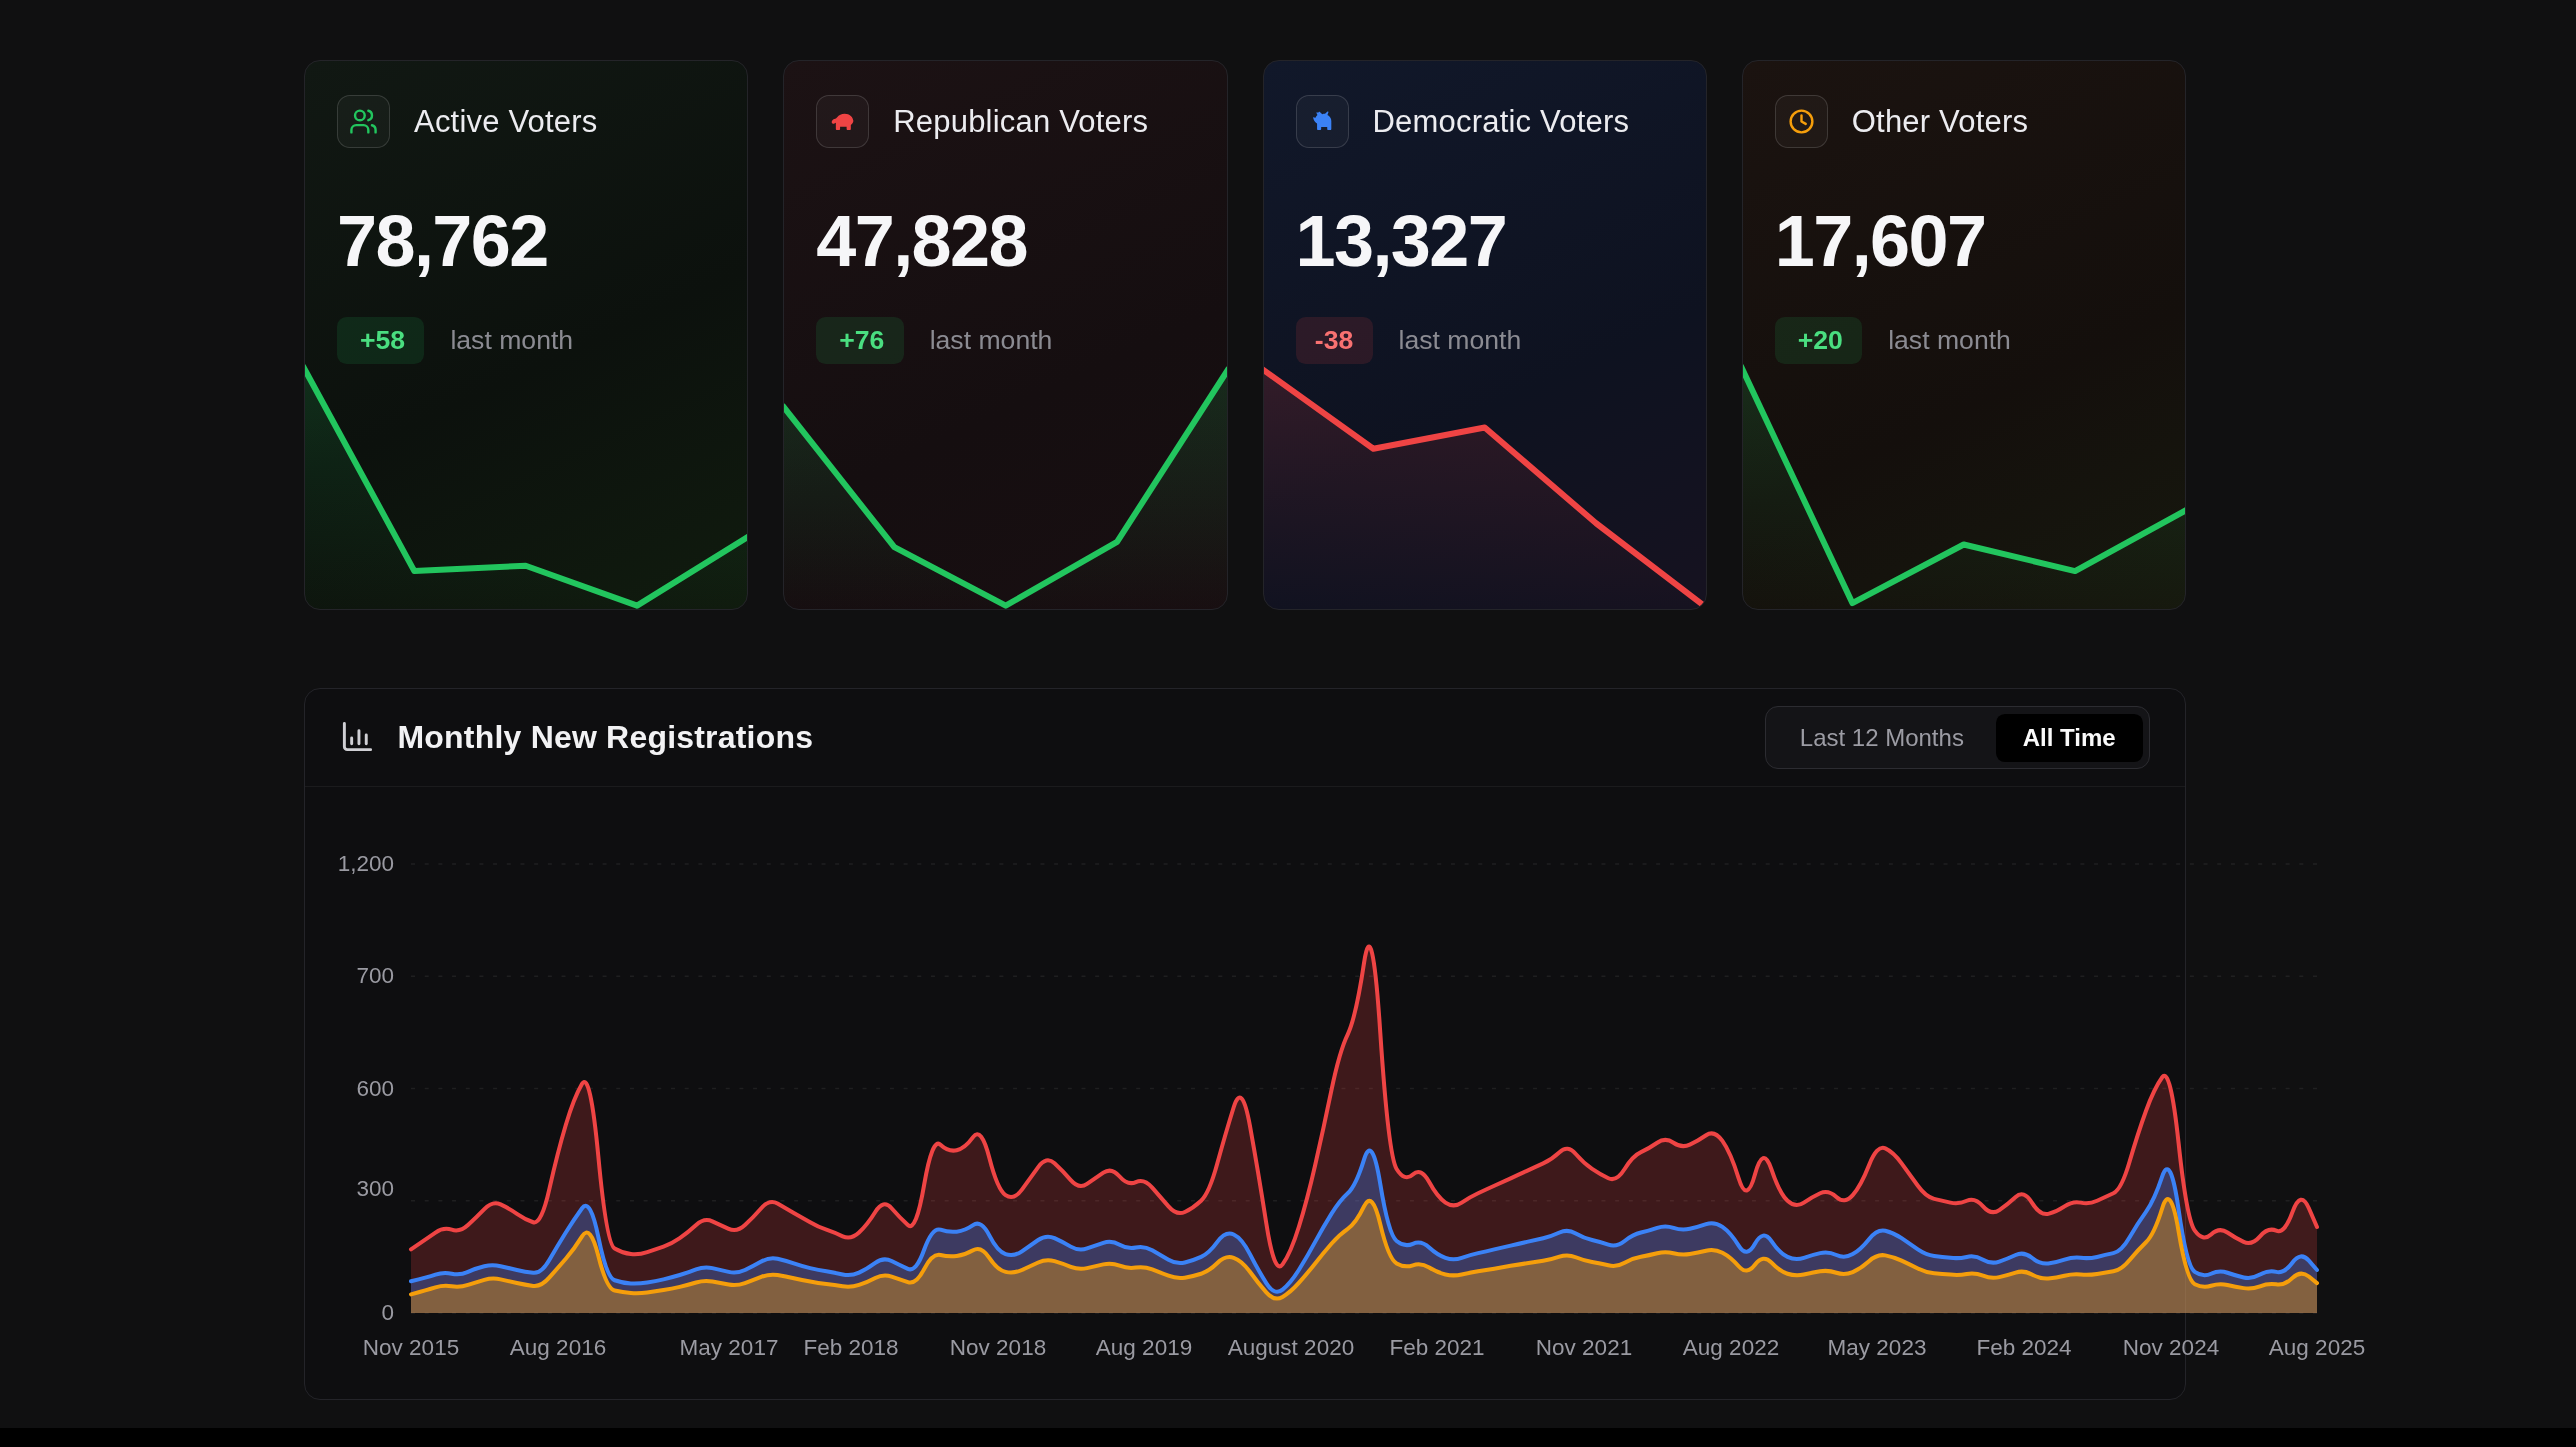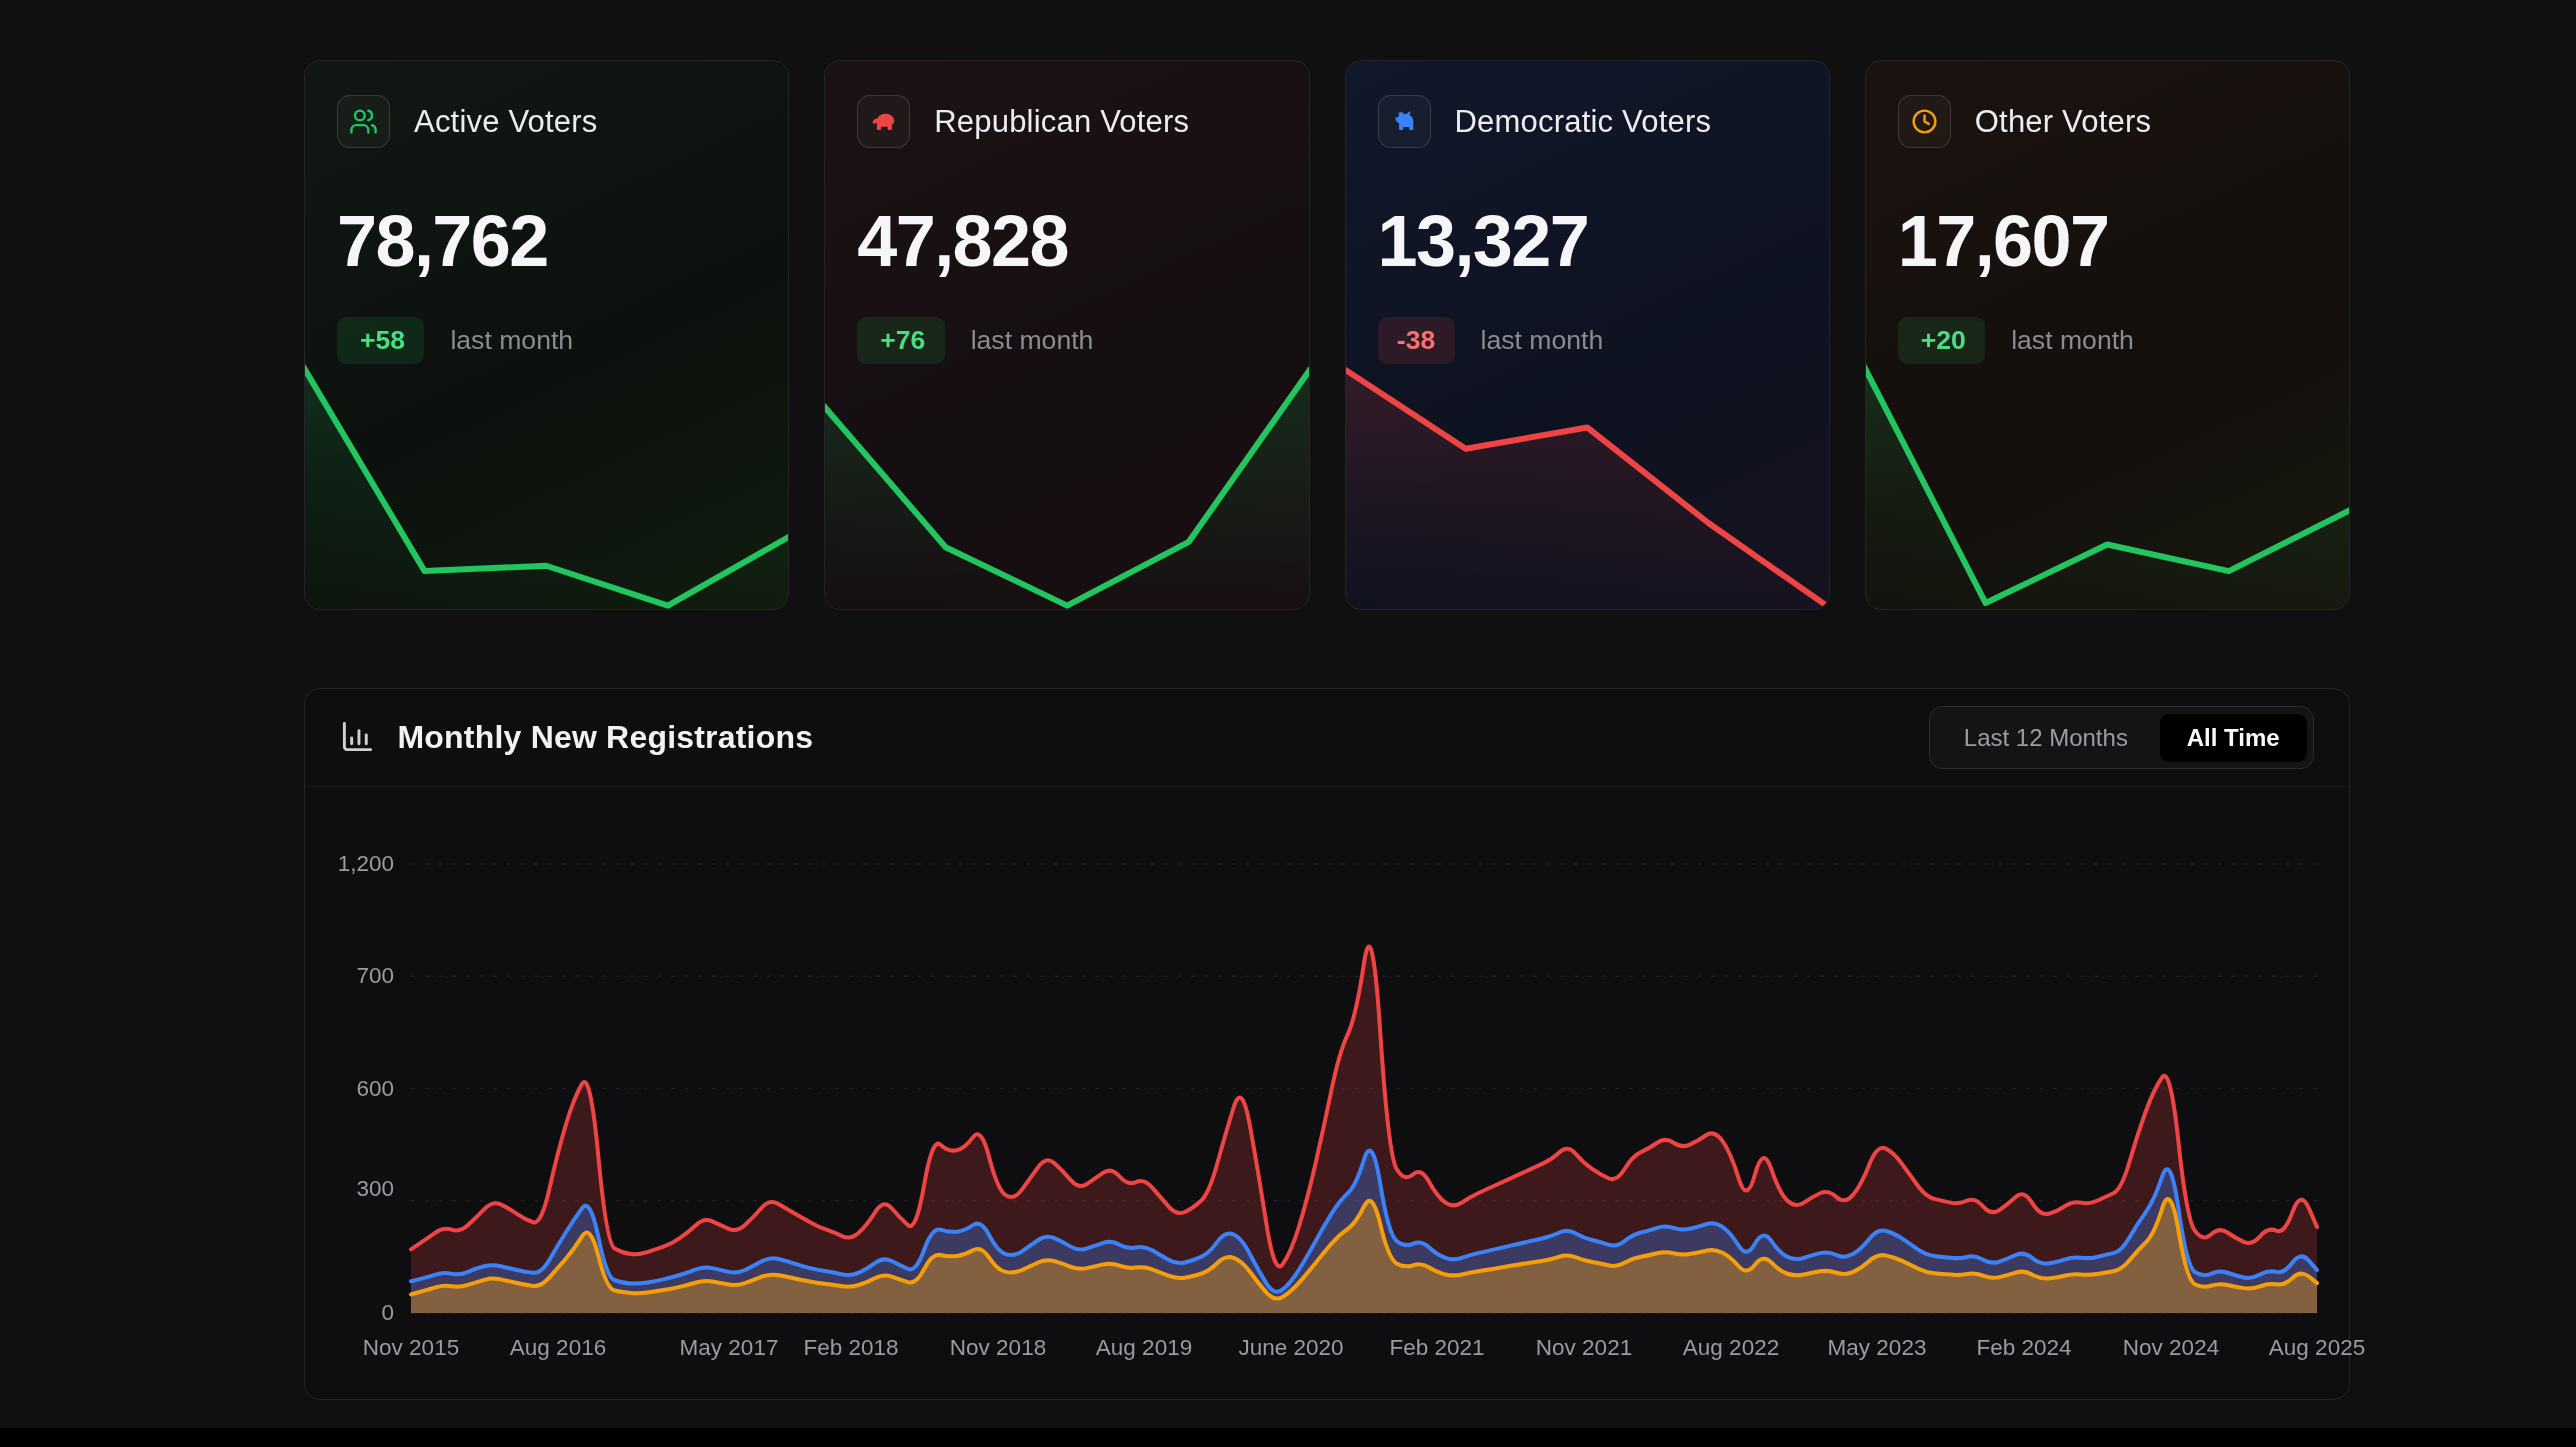--- a/index.html
+++ b/index.html
@@ -1,21 +1,21 @@
 <!DOCTYPE html>
 <html style="font-size:13px"><head>
 <meta charset="utf-8">
 <style>
   * { margin:0; padding:0; box-sizing:border-box; }
   html,body { background:#101011; }
   body {
     width:2576px; height:1447px; position:relative; overflow:hidden;
     font-family:"Liberation Sans", sans-serif; color:#ececf0;
   }
-  .content { position:absolute; left:304px; top:60px; width:2046px; }
+  .content { position:absolute; left:304px; top:60px; width:1882px; }
 
   
   .cards { display:grid; grid-template-columns:repeat(4,1fr); gap:35px; height:550px; }
   .card {
     position:relative; overflow:hidden; border-radius:16px;
     border:0.8px solid #242429; padding:34px 32px 0;
   }
   .tint-green { background:linear-gradient(155deg,#111813 0%,#0c110d 55%,#12200f 120%); }
   .tint-red   { background:linear-gradient(155deg,#1c1214 0%,#150e10 60%,#1a0f12 120%); }
   .tint-blue  { background:linear-gradient(155deg,#11182a 0%,#0e1220 60%,#1a1220 120%); }
@@ -223,21 +223,21 @@
           <path d="M0.0 518.5 Q20.2 513.8 30.4 510.3 Q40.5 506.9 50.6 509.2 Q60.7 511.5 70.8 506.9 Q81.0 502.2 91.1 499.9 Q101.2 497.6 111.3 499.9 Q121.4 502.2 131.6 504.5 Q141.7 506.9 151.8 508.0 Q161.9 509.2 172.0 491.7 Q182.2 474.3 192.3 458.0 Q202.4 441.8 212.5 427.8 Q222.6 413.9 232.8 463.8 Q242.9 513.8 253.0 517.3 Q263.1 520.8 273.2 521.3 Q283.4 521.7 293.5 520.1 Q303.6 518.5 313.7 516.2 Q323.8 513.8 333.9 510.8 Q344.1 507.8 354.2 503.8 Q364.3 499.9 374.4 502.2 Q384.5 504.5 394.7 506.9 Q404.8 509.2 414.9 504.5 Q425.0 499.9 435.1 494.1 Q445.3 488.3 455.4 490.6 Q465.5 492.9 475.6 496.4 Q485.7 499.9 495.9 502.2 Q506.0 504.5 516.1 506.2 Q526.2 507.8 536.3 510.1 Q546.5 512.4 556.6 507.8 Q566.7 503.1 576.8 495.7 Q586.9 488.3 597.1 493.4 Q607.2 498.5 617.3 503.1 Q627.4 507.8 637.5 479.4 Q647.7 451.1 657.8 454.5 Q667.9 458.0 678.0 456.9 Q688.1 455.7 698.3 448.7 Q708.4 441.8 718.5 461.5 Q728.6 481.3 738.7 484.8 Q748.9 488.3 759.0 481.3 Q769.1 474.3 779.2 467.3 Q789.3 460.4 799.5 465.0 Q809.6 469.6 819.7 475.5 Q829.8 481.3 839.9 477.8 Q850.1 474.3 860.2 470.8 Q870.3 467.3 880.4 473.1 Q890.5 478.9 900.6 476.6 Q910.8 474.3 920.9 480.1 Q931.0 485.9 941.1 491.7 Q951.2 497.6 961.4 495.2 Q971.5 492.9 981.6 488.3 Q991.7 483.6 1001.8 469.6 Q1012.0 455.7 1022.1 460.4 Q1032.2 465.0 1042.3 484.8 Q1052.4 504.5 1062.6 520.8 Q1072.7 537.1 1082.8 528.9 Q1092.9 520.8 1103.0 504.5 Q1113.2 488.3 1123.3 469.6 Q1133.4 451.1 1143.5 434.8 Q1153.6 418.5 1163.8 409.2 Q1173.9 399.9 1184.0 367.3 Q1194.1 334.8 1204.2 397.6 Q1214.4 460.4 1224.5 468.5 Q1234.6 476.6 1244.7 472.0 Q1254.8 467.3 1265.0 476.6 Q1275.1 485.9 1285.2 489.4 Q1295.3 492.9 1305.4 489.4 Q1315.6 485.9 1325.7 483.6 Q1335.8 481.3 1345.9 478.9 Q1356.0 476.6 1366.2 474.3 Q1376.3 472.0 1386.4 469.6 Q1396.5 467.3 1406.6 465.0 Q1416.8 462.7 1426.9 458.0 Q1437.0 453.4 1447.1 459.2 Q1457.2 465.0 1467.4 467.3 Q1477.5 469.6 1487.6 473.1 Q1497.7 476.6 1507.8 468.5 Q1517.9 460.4 1528.1 458.0 Q1538.2 455.7 1548.3 452.2 Q1558.4 448.7 1568.5 452.2 Q1578.7 455.7 1588.8 453.4 Q1598.9 451.1 1609.0 447.6 Q1619.1 444.1 1629.3 451.0 Q1639.4 458.0 1649.5 474.3 Q1659.6 490.6 1669.7 472.0 Q1679.9 453.4 1690.0 468.5 Q1700.1 483.6 1710.2 488.3 Q1720.3 492.9 1730.5 489.4 Q1740.6 485.9 1750.7 483.6 Q1760.8 481.3 1770.9 485.9 Q1781.1 490.6 1791.2 484.8 Q1801.3 478.9 1811.4 466.2 Q1821.5 453.4 1831.7 455.7 Q1841.8 458.0 1851.9 465.0 Q1862.0 472.0 1872.1 479.0 Q1882.3 485.9 1892.4 487.1 Q1902.5 488.3 1912.6 489.4 Q1922.7 490.6 1932.9 488.3 Q1943.0 485.9 1953.1 491.7 Q1963.2 497.6 1973.3 494.1 Q1983.5 490.6 1993.6 485.9 Q2003.7 481.3 2013.8 489.4 Q2023.9 497.6 2034.1 496.4 Q2044.2 495.2 2054.3 491.7 Q2064.4 488.3 2074.5 489.4 Q2084.6 490.6 2094.8 488.3 Q2104.9 485.9 2115.0 483.6 Q2125.1 481.3 2135.2 463.8 Q2145.4 446.4 2155.5 432.4 Q2165.6 418.5 2175.7 388.3 Q2185.8 358.1 2196.0 429.0 Q2206.1 499.9 2216.2 506.9 Q2226.3 513.8 2236.4 509.2 Q2246.6 504.5 2256.7 508.0 Q2266.8 511.5 2276.9 513.8 Q2287.0 516.1 2297.2 510.3 Q2307.3 504.5 2317.4 506.9 Q2327.5 509.2 2337.6 495.2 Q2347.8 481.3 2357.9 492.9 L2368.0 504.5" fill="none" stroke="#3b82f6" stroke-width="5" stroke-linejoin="round" stroke-linecap="round"></path>
           <path d="M0.0 534.8 Q20.2 529.2 30.4 526.1 Q40.5 523.1 50.6 524.8 Q60.7 526.4 70.8 523.1 Q81.0 519.9 91.1 516.8 Q101.2 513.8 111.3 516.2 Q121.4 518.5 131.6 520.8 Q141.7 523.1 151.8 524.3 Q161.9 525.5 172.0 513.8 Q182.2 502.2 192.3 490.6 Q202.4 478.9 212.5 462.7 Q222.6 446.4 232.8 487.1 Q242.9 527.8 253.0 530.1 Q263.1 532.4 273.2 533.1 Q283.4 533.8 293.5 532.4 Q303.6 531.0 313.7 529.4 Q323.8 527.8 333.9 525.5 Q344.1 523.1 354.2 520.1 Q364.3 517.1 374.4 518.9 Q384.5 520.8 394.7 522.7 Q404.8 524.5 414.9 520.8 Q425.0 517.1 435.1 513.1 Q445.3 509.2 455.4 510.8 Q465.5 512.4 475.6 514.8 Q485.7 517.1 495.9 518.9 Q506.0 520.8 516.1 522.0 Q526.2 523.1 536.3 524.8 Q546.5 526.4 556.6 523.1 Q566.7 519.9 576.8 514.5 Q586.9 509.2 597.1 512.7 Q607.2 516.1 617.3 519.6 Q627.4 523.1 637.5 503.4 Q647.7 483.6 657.8 485.9 Q667.9 488.3 678.0 487.1 Q688.1 485.9 698.3 480.1 Q708.4 474.3 718.5 489.4 Q728.6 504.5 738.7 506.9 Q748.9 509.2 759.0 504.5 Q769.1 499.9 779.2 495.2 Q789.3 490.6 799.5 493.6 Q809.6 496.6 819.7 500.6 Q829.8 504.5 839.9 502.2 Q850.1 499.9 860.2 497.6 Q870.3 495.2 880.4 499.2 Q890.5 503.1 900.6 501.5 Q910.8 499.9 920.9 503.8 Q931.0 507.8 941.1 511.7 Q951.2 515.7 961.4 514.1 Q971.5 512.4 981.6 509.2 Q991.7 505.9 1001.8 495.9 Q1012.0 485.9 1022.1 489.4 Q1032.2 492.9 1042.3 506.8 Q1052.4 520.8 1062.6 532.4 Q1072.7 544.0 1082.8 538.0 Q1092.9 532.0 1103.0 520.6 Q1113.2 509.2 1123.3 496.4 Q1133.4 483.6 1143.5 472.0 Q1153.6 460.4 1163.8 453.4 Q1173.9 446.4 1184.0 425.5 Q1194.1 404.5 1204.2 447.6 Q1214.4 490.6 1224.5 496.4 Q1234.6 502.2 1244.7 498.7 Q1254.8 495.2 1265.0 501.5 Q1275.1 507.8 1285.2 510.1 Q1295.3 512.4 1305.4 510.1 Q1315.6 507.8 1325.7 506.2 Q1335.8 504.5 1345.9 502.9 Q1356.0 501.3 1366.2 499.4 Q1376.3 497.6 1386.4 496.2 Q1396.5 494.8 1406.6 493.1 Q1416.8 491.5 1426.9 488.0 Q1437.0 484.5 1447.1 488.7 Q1457.2 492.9 1467.4 494.5 Q1477.5 496.2 1487.6 498.7 Q1497.7 501.3 1507.8 495.5 Q1517.9 489.6 1528.1 488.0 Q1538.2 486.4 1548.3 483.8 Q1558.4 481.3 1568.5 483.8 Q1578.7 486.4 1588.8 484.8 Q1598.9 483.1 1609.0 480.6 Q1619.1 478.0 1629.3 483.1 Q1639.4 488.3 1649.5 499.9 Q1659.6 511.5 1669.7 498.0 Q1679.9 484.5 1690.0 495.2 Q1700.1 505.9 1710.2 509.2 Q1720.3 512.4 1730.5 510.1 Q1740.6 507.8 1750.7 506.2 Q1760.8 504.5 1770.9 508.0 Q1781.1 511.5 1791.2 507.1 Q1801.3 502.7 1811.4 493.6 Q1821.5 484.5 1831.7 486.4 Q1841.8 488.3 1851.9 492.9 Q1862.0 497.6 1872.1 502.7 Q1882.3 507.8 1892.4 508.5 Q1902.5 509.2 1912.6 510.3 Q1922.7 511.5 1932.9 509.6 Q1943.0 507.8 1953.1 511.7 Q1963.2 515.7 1973.3 513.4 Q1983.5 511.0 1993.6 507.8 Q2003.7 504.5 2013.8 510.1 Q2023.9 515.7 2034.1 515.0 Q2044.2 514.3 2054.3 511.7 Q2064.4 509.2 2074.5 510.1 Q2084.6 511.0 2094.8 509.4 Q2104.9 507.8 2115.0 506.2 Q2125.1 504.5 2135.2 492.2 Q2145.4 479.9 2155.5 470.1 Q2165.6 460.4 2175.7 427.8 Q2185.8 395.3 2196.0 456.2 Q2206.1 517.1 2216.2 522.2 Q2226.3 527.3 2236.4 524.1 Q2246.6 520.8 2256.7 523.1 Q2266.8 525.5 2276.9 527.1 Q2287.0 528.7 2297.2 524.8 Q2307.3 520.8 2317.4 522.4 Q2327.5 524.1 2337.6 514.3 Q2347.8 504.5 2357.9 512.7 L2368.0 520.8" fill="none" stroke="#f59e0b" stroke-width="5" stroke-linejoin="round" stroke-linecap="round"></path>
         </svg>
       <div class="x-axis" id="x-axis">
           <span style="left: 0px;">Nov 2015</span>
           <span style="left: 147px;">Aug 2016</span>
           <span style="left: 293px; margin-left: 25px;">May 2017</span>
           <span style="left: 440px;">Feb 2018</span>
           <span style="left: 587px;">Nov 2018</span>
           <span style="left: 733px;">Aug 2019</span>
-          <span style="left: 880px;">June 2020</span>
+          <span style="left: 880px;">August 2020</span>
           <span style="left: 1026px;">Feb 2021</span>
           <span style="left: 1173px;">Nov 2021</span>
           <span style="left: 1320px;">Aug 2022</span>
           <span style="left: 1466px;">May 2023</span>
           <span style="left: 1613px;">Feb 2024</span>
           <span style="left: 1760px;">Nov 2024</span>
           <span style="left: 1906px;">Aug 2025</span>
         </div>
     </section>
 

